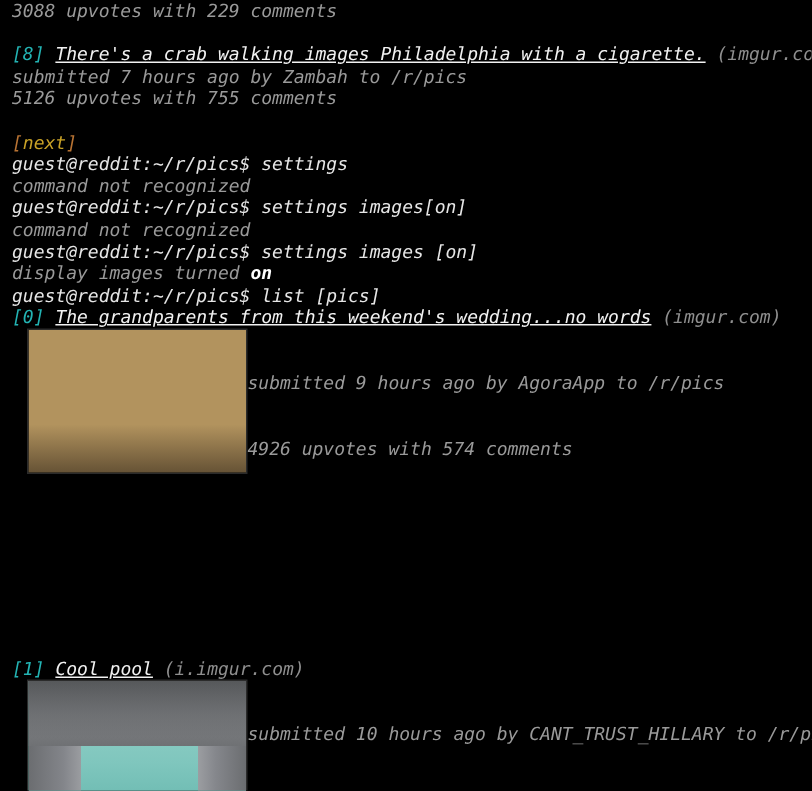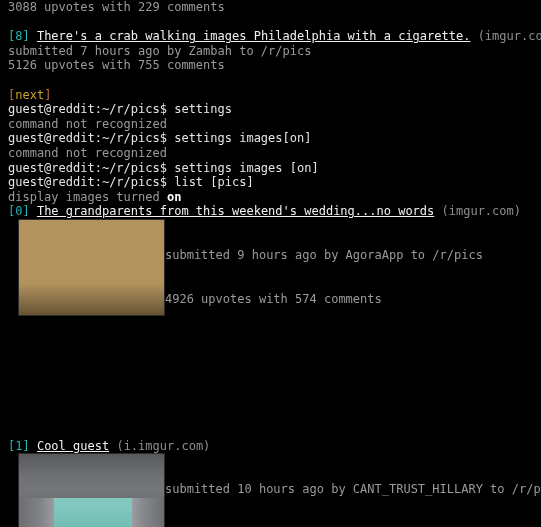--- a/index.html
+++ b/index.html
@@ -16,20 +16,21 @@
     line-height: 14.6px;
     color: #b2b2b2;
     -webkit-font-smoothing: none;
   }
   .terminal {
     position: relative;
     width: 541px;
     height: 415px;
     padding: 0;
     box-sizing: border-box;
+    font-style: italic;
   }
   .line {
     white-space: pre;
     height: 14.6px;
     padding-left: 8px;
     overflow: visible;
   }
   .blank { height: 14.6px; }
 
   
@@ -136,36 +137,36 @@
 
   <div class="blank"></div>
 
   <div class="line"><span class="nextbr">[</span><span class="nextlbl">next</span><span class="nextbr">]</span></div>
 
   <div class="line"><span class="bright">guest@reddit:~/r/pics$</span><span class="bright"> settings</span></div>
   <div class="line dim">command not recognized</div>
   <div class="line"><span class="bright">guest@reddit:~/r/pics$</span><span class="bright"> settings images[on]</span></div>
   <div class="line dim">command not recognized</div>
   <div class="line"><span class="bright">guest@reddit:~/r/pics$</span><span class="bright"> settings images [on]</span></div>
+  <div class="line"><span class="dim">display images turned </span><span class="boldon">on</span></div>
   <div class="line"><span class="bright">guest@reddit:~/r/pics$</span><span class="bright"> list [pics]</span></div>
-  <div class="line"><span class="dim">display images turned </span><span class="boldon">on</span></div>
 
   <div class="post-head"><span class="idx">[0]</span> <span class="title">The grandparents from this weekend's wedding...no words</span> <span class="domain">(imgur.com)</span></div>
   <div class="post-body">
     <div class="thumb">
       <div class="thumb-wedding"></div>
     </div>
     <div class="meta">
       <div class="mline">submitted 9 hours ago by AgoraApp to /r/pics</div>
       <div class="mline">4926 upvotes with 574 comments</div>
     </div>
     <div class="spacer-wed"></div>
   </div>
 
-  <div class="post-head"><span class="idx">[1]</span> <span class="title">Cool guest</span> <span class="domain">(i.imgur.com)</span></div>
+  <div class="post-head"><span class="idx">[1]</span> <span class="title">Cool pool</span> <span class="domain">(i.imgur.com)</span></div>
   <div class="post-body">
     <div class="thumb">
       <div class="thumb-pool"></div>
     </div>
     <div class="meta">
       <div class="mline">submitted 10 hours ago by CANT_TRUST_HILLARY to /r/pics</div>
       <div class="mline">3760 upvotes with 392 comments</div>
     </div>
 
   </div>

